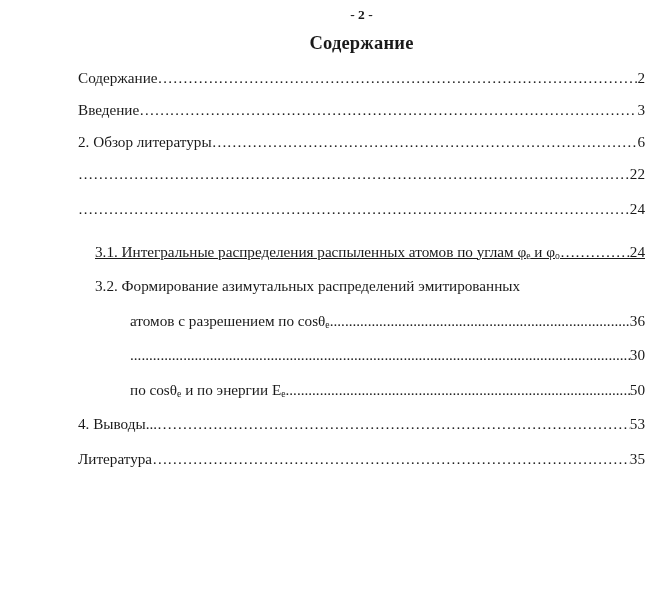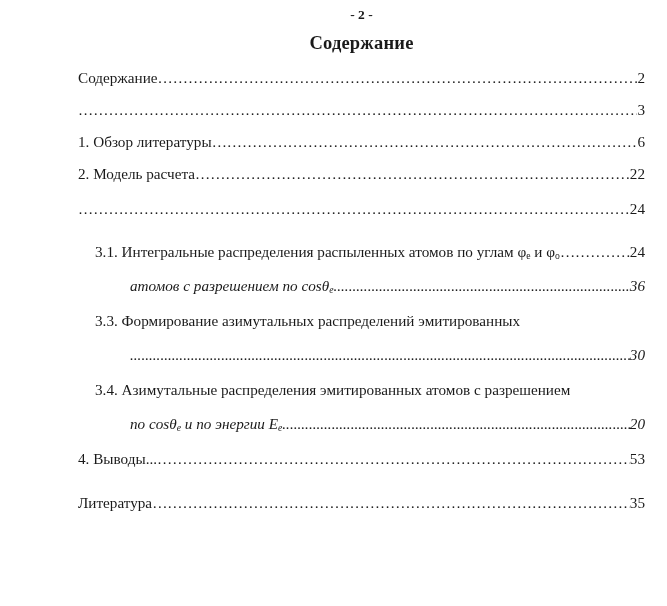--- a/index.html
+++ b/index.html
@@ -50,27 +50,27 @@
     align-items: baseline;
     height: 34.5px;
     line-height: 34.5px;
     font-size: 15.2px;
     white-space: nowrap;
   }
   
   .toc-row:nth-child(2),
   .toc-row:nth-child(3),
   .toc-row:nth-child(4) { margin-top: -2.5px; }
-  .toc-row:nth-child(6)  { margin-top: 8.5px; }
+  .toc-row:nth-child(6)  { margin-top: 8.5px; text-decoration: underline; }
   .toc-row:nth-child(13) { margin-top: 9.5px; }
   .toc-row:nth-child(14) { margin-top: -9.5px; flex-direction: column; }
 
   .indent0 { padding-left: 0; }
   .indent1 { padding-left: 17px; }
-  .indent2 { padding-left: 52px; font-style: italic; }
+  .indent2 { padding-left: 52px; }
 
   .toc-label { flex: 0 0 auto; }
   .toc-leader {
     flex: 1 1 auto;
     min-width: 0;
     overflow: hidden;
   }
   .toc-page { flex: 0 0 auto; }
 
   .sub {
@@ -85,61 +85,58 @@
 <div class="page">
   <div class="page-header">- 2 -</div>
   <div class="doc-title">Содержание</div>
   <div class="toc">
       <div class="toc-row indent0">
         <span class="toc-label">Содержание</span>
         <span class="toc-leader">………………………………………………………………………………………………………………………………………………………………………………………………………………………………………………………………………………………………………………………………</span>
         <span class="toc-page">2</span>
       </div>
       <div class="toc-row indent0">
+        <span class="toc-label">Введение</span>
         <span class="toc-leader">………………………………………………………………………………………………………………………………………………………………………………………………………………………………………………………………………………………………………………………………</span>
         <span class="toc-page">3</span>
       </div>
       <div class="toc-row indent0">
-        <span class="toc-label">1. Обзор литературы</span>
+        <span class="toc-label">2. Обзор литературы</span>
         <span class="toc-leader">………………………………………………………………………………………………………………………………………………………………………………………………………………………………………………………………………………………………………………………………</span>
         <span class="toc-page">6</span>
       </div>
       <div class="toc-row indent0">
-        <span class="toc-label">2. Модель расчета</span>
         <span class="toc-leader">………………………………………………………………………………………………………………………………………………………………………………………………………………………………………………………………………………………………………………………………</span>
         <span class="toc-page">22</span>
       </div>
       <div class="toc-row indent0">
         <span class="toc-leader">………………………………………………………………………………………………………………………………………………………………………………………………………………………………………………………………………………………………………………………………</span>
         <span class="toc-page">24</span>
       </div>
       <div class="toc-row indent1">
         <span class="toc-label">3.1. Интегральные распределения распыленных атомов по углам φ<span class="sub">e</span> и φ<span class="sub">o</span></span>
         <span class="toc-leader">………………………………………………………………………………………………………………………………………………………………………………………………………………………………………………………………………………………………………………………………</span>
         <span class="toc-page">24</span>
       </div>
+      <div class="toc-row indent1">
+        <span class="toc-label">3.2. Формирование азимутальных распределений эмитированных</span>
+      </div>
       <div class="toc-row indent2">
         <span class="toc-label">атомов с разрешением по cosθ<span class="sub">e</span></span>
         <span class="toc-leader">................................................................................................................................................................................................................................................................................................................................................................................................................</span>
         <span class="toc-page">36</span>
       </div>
-      <div class="toc-row indent1">
-        <span class="toc-label">3.3. Формирование азимутальных распределений эмитированных</span>
-      </div>
       <div class="toc-row indent2">
         <span class="toc-leader">................................................................................................................................................................................................................................................................................................................................................................................................................</span>
         <span class="toc-page">30</span>
       </div>
-      <div class="toc-row indent1">
-        <span class="toc-label">3.4. Азимутальные распределения эмитированных атомов с разрешением</span>
-      </div>
       <div class="toc-row indent2">
         <span class="toc-label">по cosθ<span class="sub">e</span> и по энергии E<span class="sub">e</span></span>
         <span class="toc-leader">................................................................................................................................................................................................................................................................................................................................................................................................................</span>
-        <span class="toc-page">20</span>
+        <span class="toc-page">50</span>
       </div>
       <div class="toc-row indent0">
         <span class="toc-label">4. Выводы...</span>
         <span class="toc-leader">………………………………………………………………………………………………………………………………………………………………………………………………………………………………………………………………………………………………………………………………</span>
         <span class="toc-page">53</span>
       </div>
       <div class="toc-row indent0">
         <span class="toc-label">Литература</span>
         <span class="toc-leader">………………………………………………………………………………………………………………………………………………………………………………………………………………………………………………………………………………………………………………………………</span>
         <span class="toc-page">35</span>

